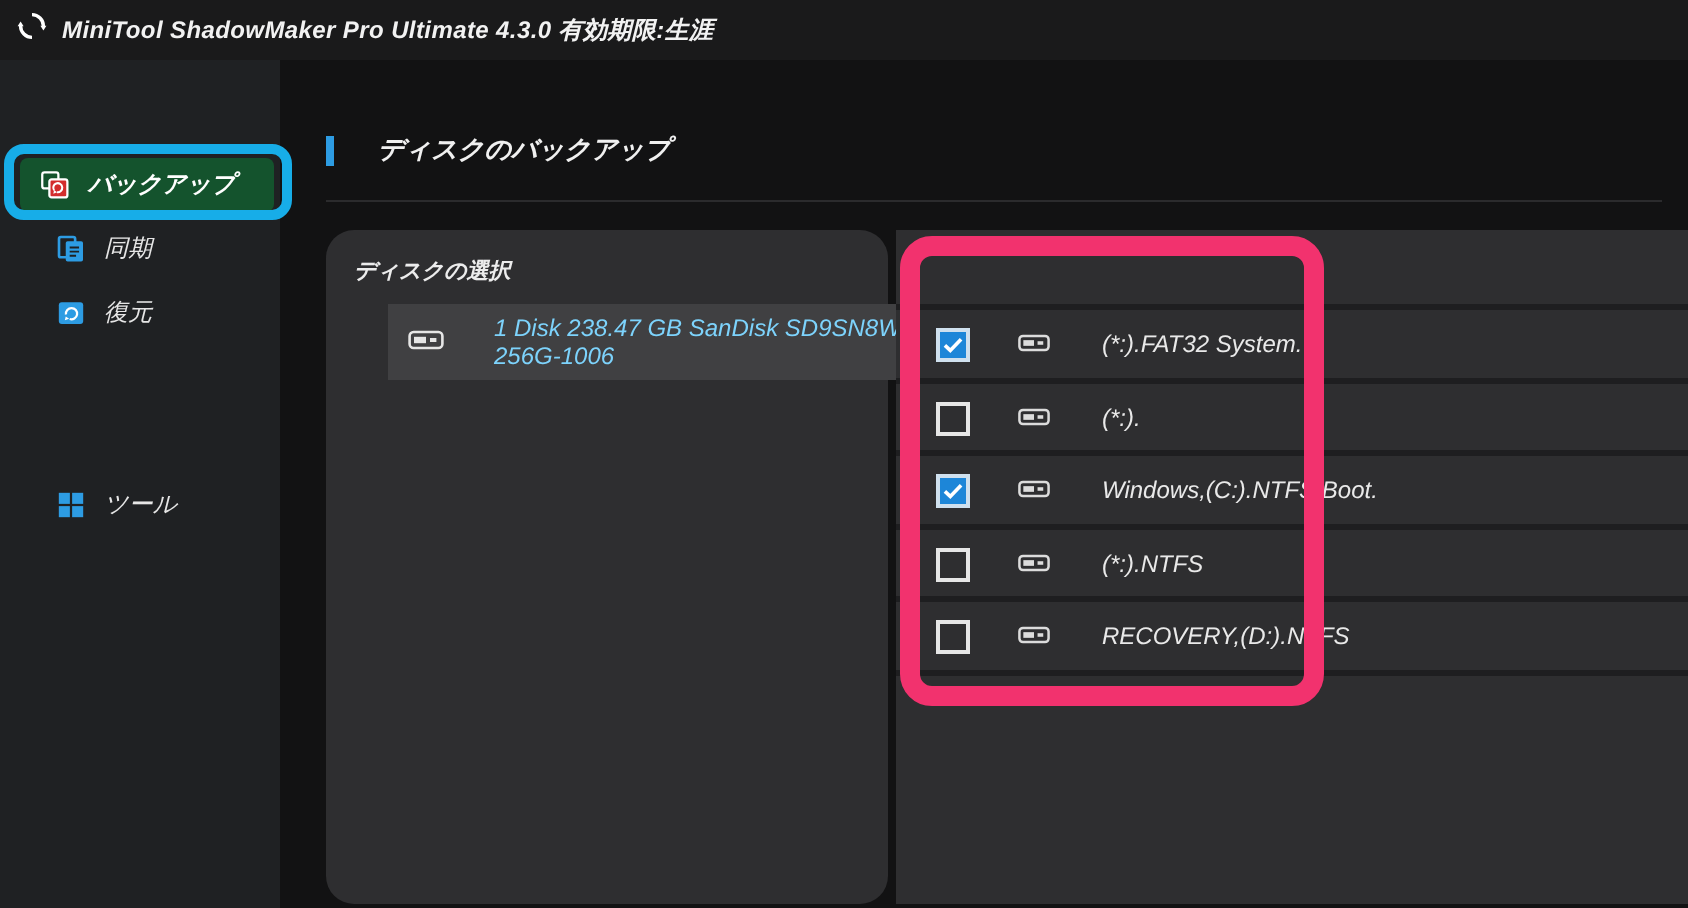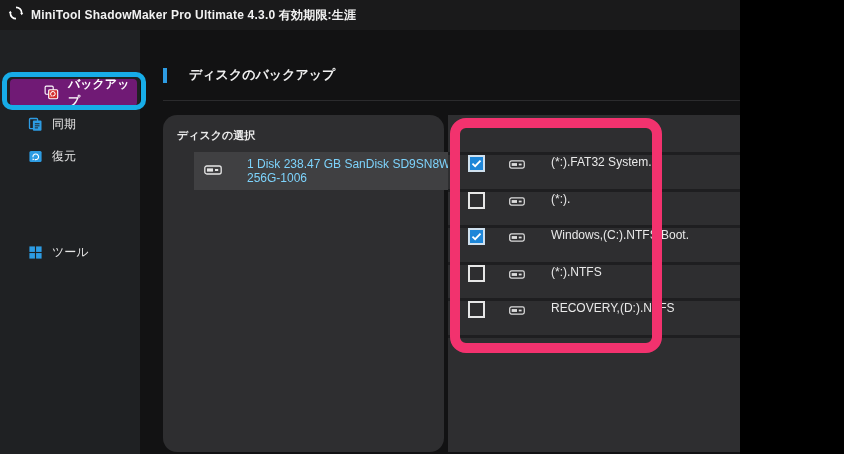--- a/index.html
+++ b/index.html
@@ -1,54 +1,54 @@
 <!DOCTYPE html>
 <html><head>
 <meta charset="utf-8">
 <style>
   html,body{margin:0;padding:0;background:#000;}
   .screen{
-    position:relative;width:740px;height:454px;overflow:hidden;
-    background:#121213;font-family:"Liberation Sans",sans-serif;
+    position:relative;width:844px;height:454px;overflow:hidden;
+    background:#121213;font-family:"Liberation Sans",sans-serif;font-style:italic;
     -webkit-font-smoothing:antialiased;
   }
   
   .titlebar{
     position:absolute;left:0;top:0;width:844px;height:30px;background:#1a1a1b;
     display:flex;align-items:center;padding-left:8px;box-sizing:border-box;gap:7px;
   }
   .titlebar .title{font-size:12px;font-weight:bold;color:#f2f2f2;letter-spacing:.2px;}
   
   .sidebar{position:absolute;left:0;top:30px;width:140px;height:424px;background:#1f2123;}
   .side-item{
     position:absolute;left:0;width:140px;height:26px;display:flex;align-items:center;
     gap:9px;padding-left:28px;box-sizing:border-box;color:#e6e6e6;font-size:12px;cursor:pointer;
   }
   .side-item.active{
-    left:10px;width:127px;height:27px;background:#701a75;border-radius:4px;
-    padding-left:34px;color:#fff;font-weight:bold;
+    left:10px;width:127px;height:27px;background:#14532d;border-radius:4px;
+    padding-left:10px;color:#fff;font-weight:bold;
   }
   .side-item .ic{flex:0 0 auto;display:flex;}
   
   .main{position:absolute;left:140px;top:30px;width:704px;height:424px;background:#121213;}
   .page-header{position:absolute;left:23px;top:36px;display:flex;align-items:center;gap:22px;}
   .accent-bar{width:4px;height:15px;background:#2d9ce3;}
   .page-title{font-size:13px;font-weight:bold;color:#f0f0f0;}
   .header-divider{position:absolute;left:23px;top:70px;width:668px;height:1px;background:#2b2b2d;}
   .disk-panel{position:absolute;left:23px;top:85px;width:281px;height:337px;background:#2e2e30;border-radius:14px;}
   .panel-label{position:absolute;left:14px;top:13px;font-size:11px;font-weight:bold;color:#ececec;}
   .disk-row{
     position:absolute;left:9px;top:37px;width:271px;height:38px;background:#404042;
     display:flex;align-items:center;gap:25px;padding-left:10px;box-sizing:border-box;
     color:#7dd3fc;font-size:12px;cursor:pointer;margin-left:22px;
   }
   .partition-panel{position:absolute;left:308px;top:85px;width:396px;height:337px;background:#2e2e30;}
   .p-div{position:absolute;left:0;width:396px;height:3px;background:#1e1e20;}
   .p-row{
-    position:absolute;left:0;width:396px;height:34px;display:flex;align-items:flex-start;
+    position:absolute;left:0;width:396px;height:34px;display:flex;align-items:center;
     padding-left:20px;box-sizing:border-box;gap:24px;cursor:pointer;
   }
   .p-row .plabel{font-size:12px;color:#e9e9e9;margin-left:2px;}
   .checkbox{
     width:17px;height:17px;box-sizing:border-box;border:2px solid #e6e6e6;background:transparent;
     display:flex;align-items:center;justify-content:center;flex:0 0 auto;cursor:pointer;
   }
   .checkbox svg{display:none;}
   .checkbox.checked{background:#1d86d8;border-color:#cfe0ee;}
   .checkbox.checked svg{display:block;}

